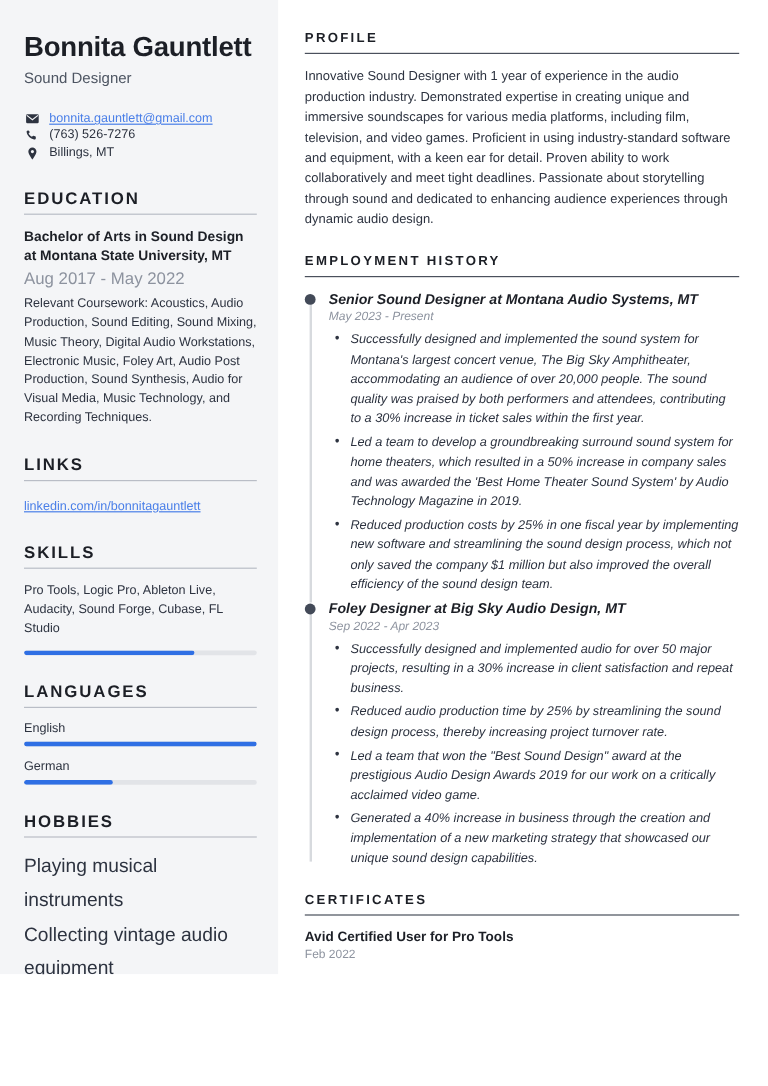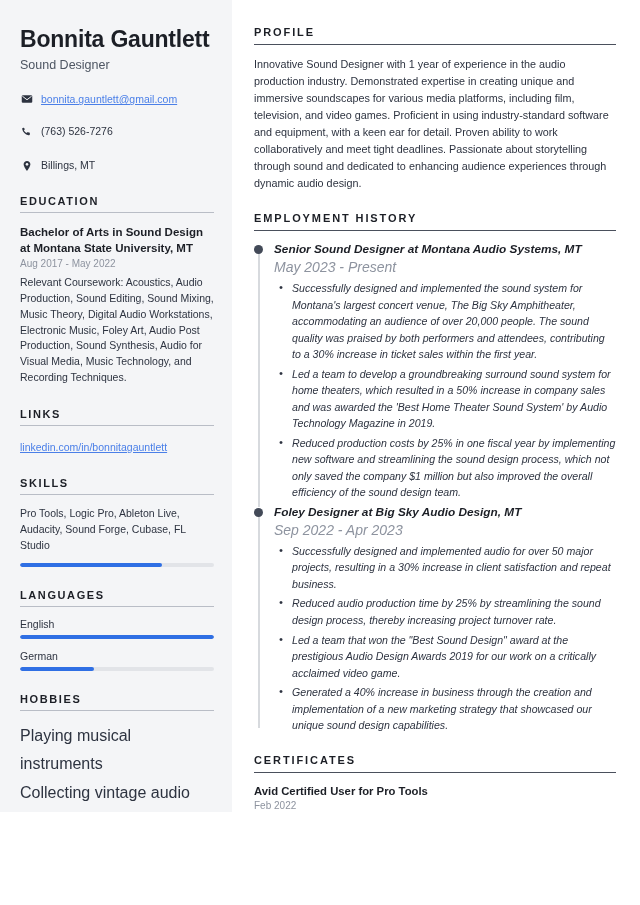--- a/index.html
+++ b/index.html
@@ -42,21 +42,21 @@
     color: #4d5562;
     margin: 0 0 20px 0;
     line-height: 1.3;
   }
   .contact-list {
     margin: 0 0 4px 0;
   }
   .contact-row {
     display: flex;
     align-items: center;
-    margin-bottom: 20px;
+    margin-bottom: 1px;
     font-size: 10.5px;
     color: #2d3340;
   }
   .contact-icon {
     width: 14px;
     flex: 0 0 14px;
     margin-right: 7px;
     display: flex;
     align-items: center;
     justify-content: center;
@@ -66,41 +66,41 @@
   .contact-link {
     color: #4a7fe8;
     text-decoration: underline;
     font-size: 10.5px;
     word-break: break-all;
   }
   .contact-text { line-height: 1.3; }
 
   .side-section { margin-top: 22px; }
   .side-heading {
-    font-size: 11px;
+    font-size: 14px;
     font-weight: bold;
     letter-spacing: 1.6px;
     color: #1c1f26;
     text-transform: uppercase;
     margin: 0 0 5px 0;
   }
   .side-rule {
     height: 1px;
     background: #b9bdc6;
     margin-bottom: 11px;
   }
   .edu-degree {
     font-size: 11.5px;
     font-weight: bold;
     color: #1c1f26;
     line-height: 1.42;
     margin-bottom: 2px;
   }
   .edu-date {
-    font-size: 10px;
+    font-size: 14px;
     color: #8d939f;
     margin-bottom: 6px;
   }
   .edu-desc {
     font-size: 10.5px;
     color: #2d3340;
     line-height: 1.5;
   }
   .link-item {
     font-size: 10.5px;
@@ -189,21 +189,21 @@
     background: #434a58;
   }
   .job-role {
     font-size: 11.8px;
     font-weight: bold;
     color: #1c1f26;
     line-height: 1.35;
     margin-bottom: 1px;
   }
   .job-date {
-    font-size: 14px;
+    font-size: 10px;
     color: #8d939f;
     margin-bottom: 5px;
   }
   .job-bullets {
     margin: 0;
     padding-left: 16px;
     list-style: none;
   }
   .job-bullets li {
     position: relative;

